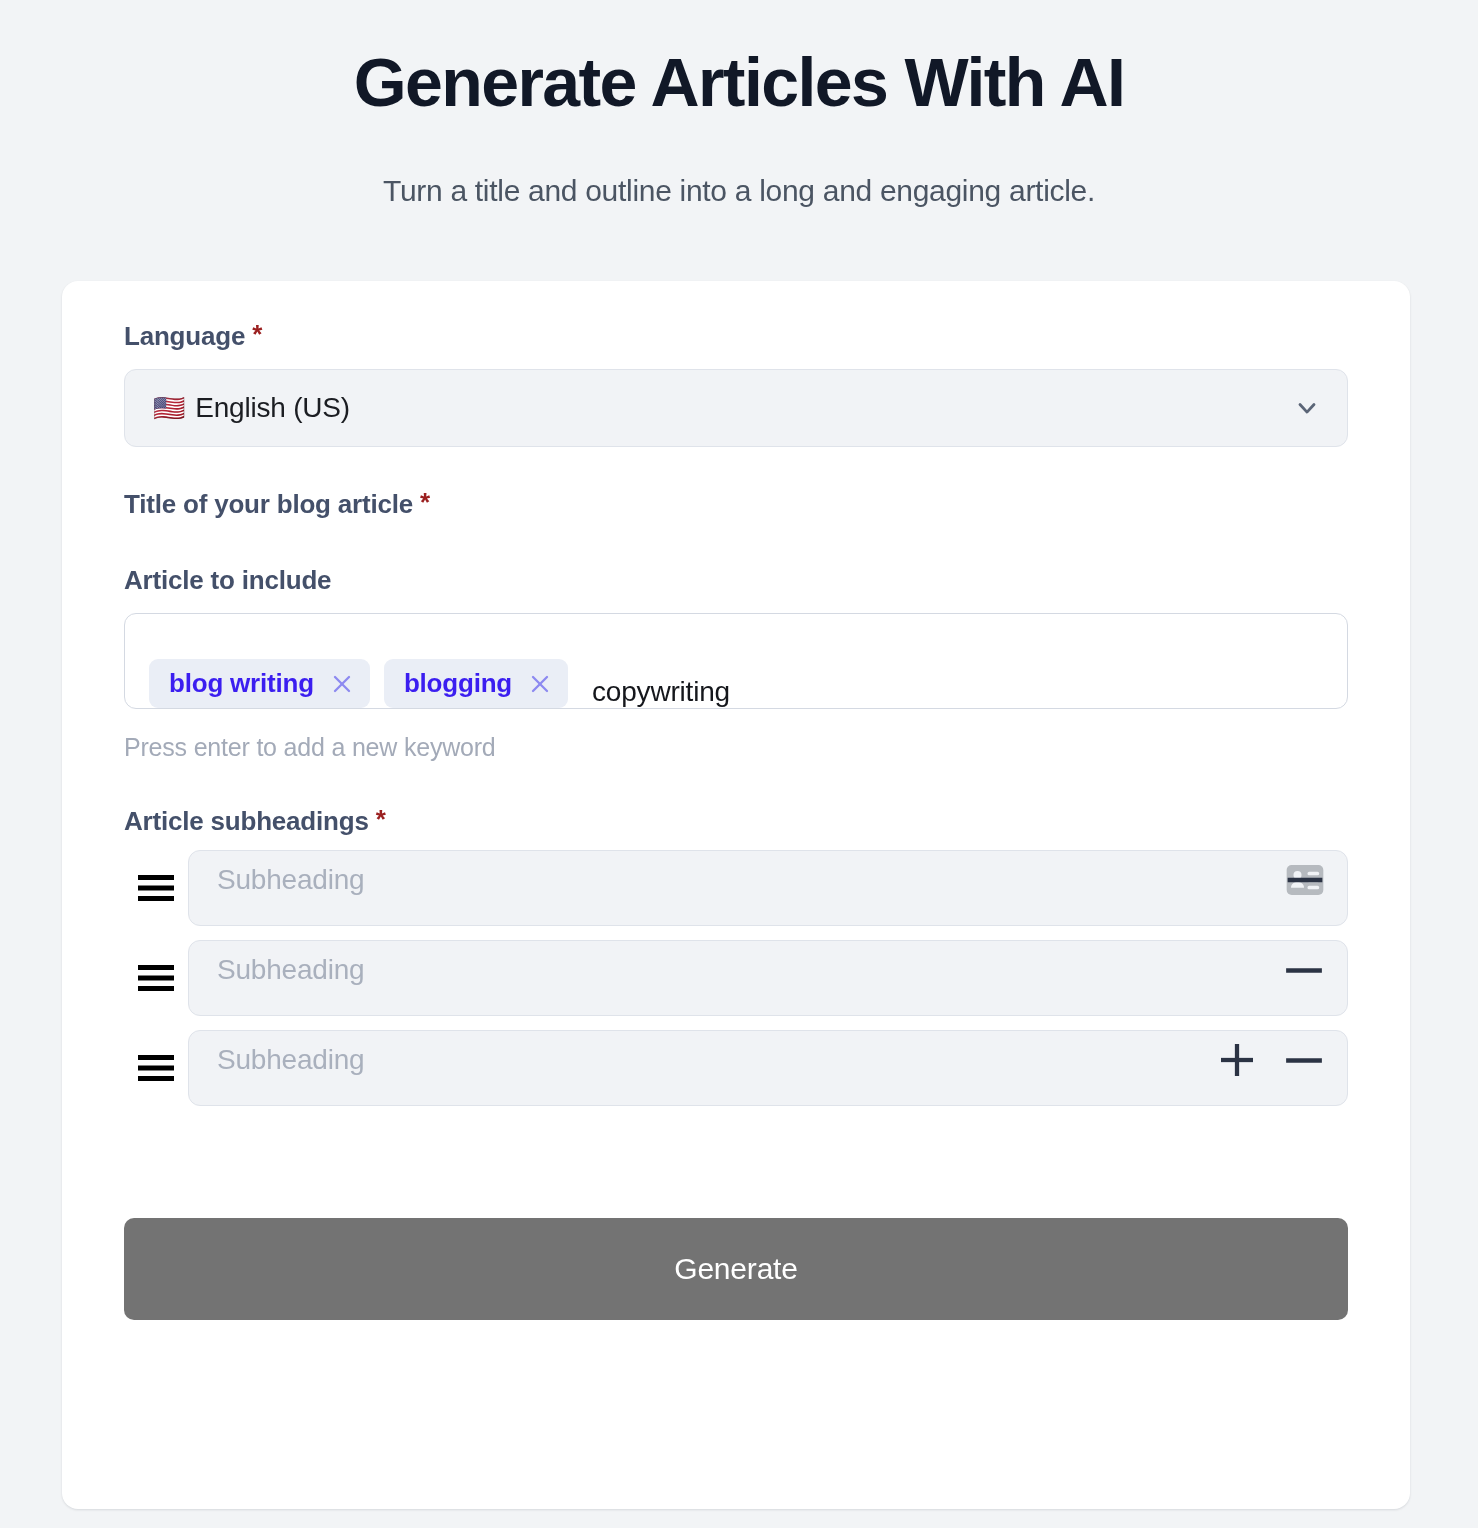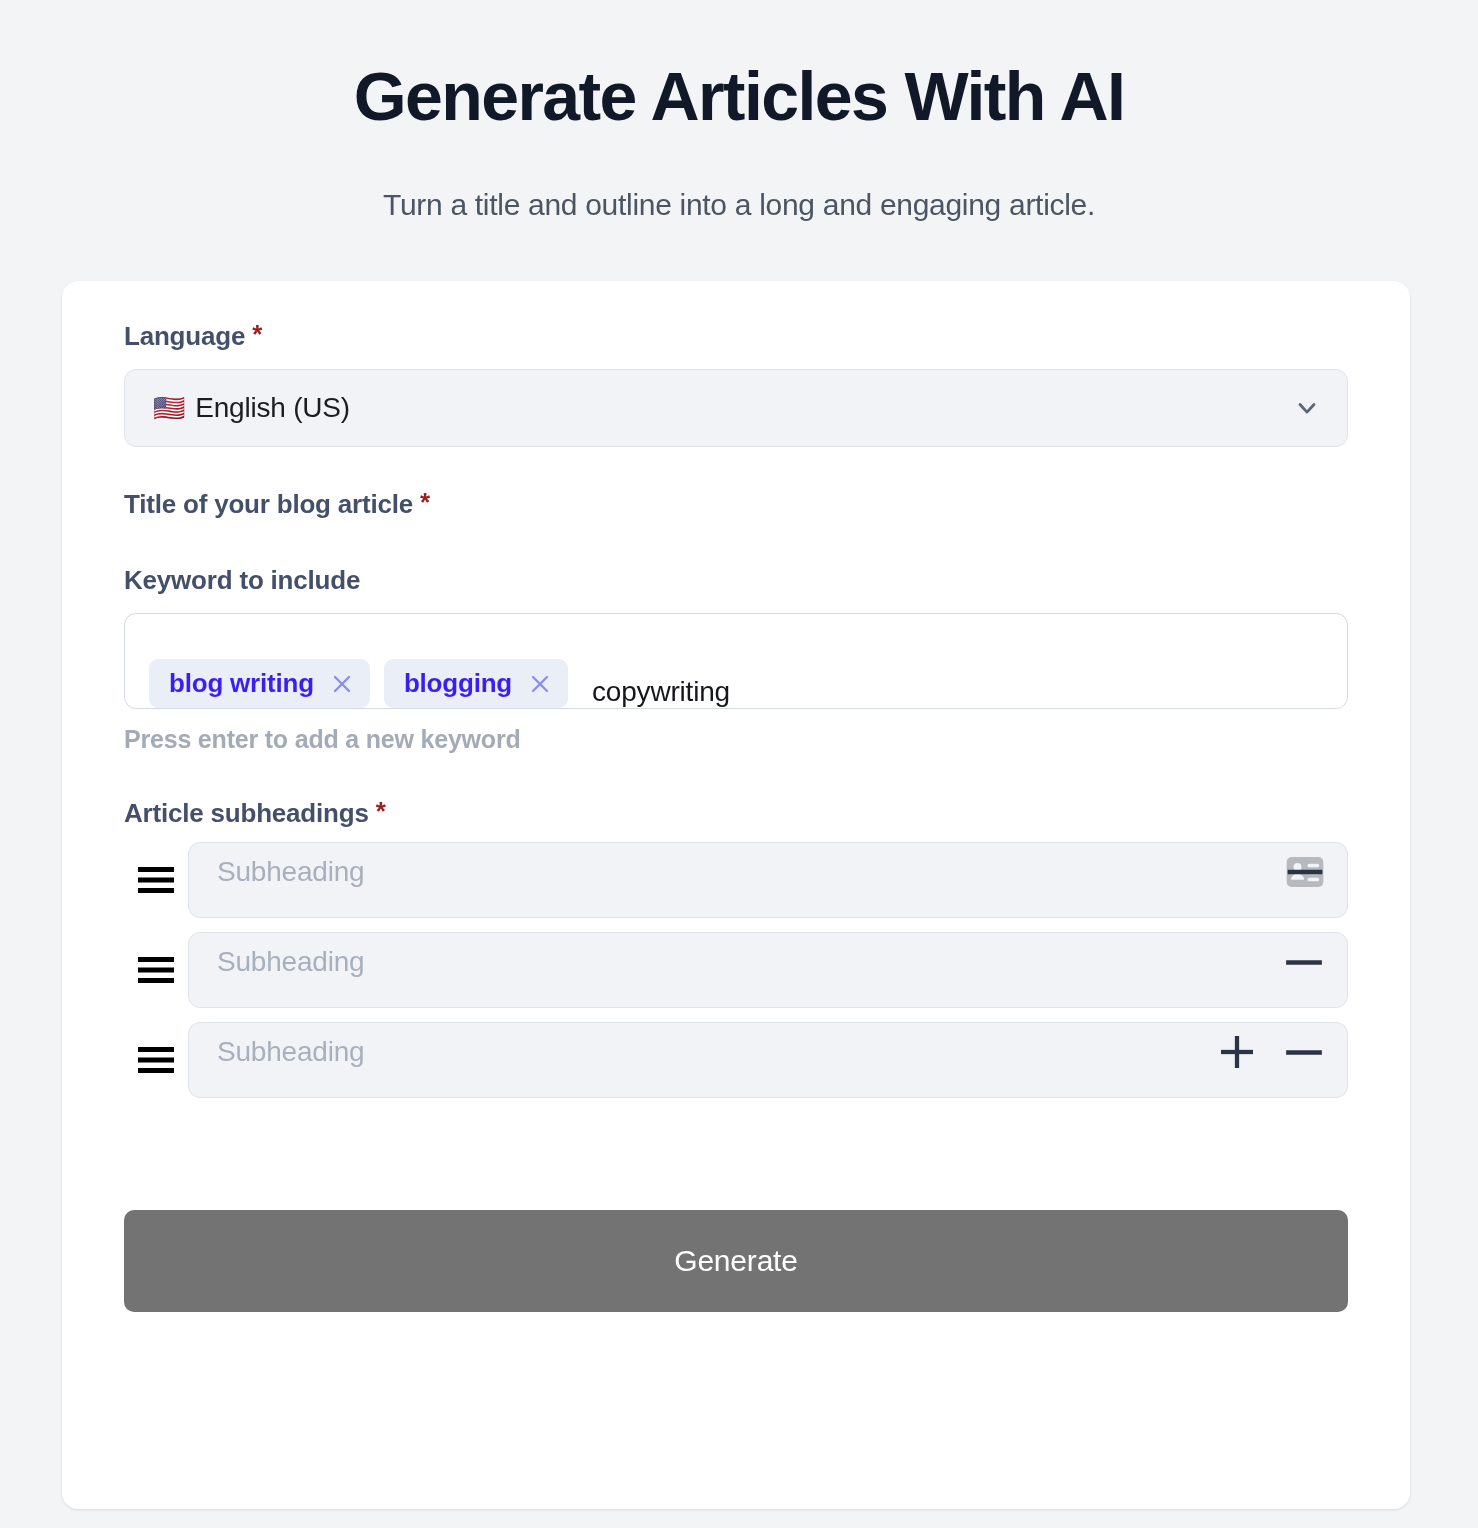--- a/index.html
+++ b/index.html
@@ -15,21 +15,21 @@
 
   .page {
     position: relative;
     width: 1478px;
     height: 1528px;
     overflow: hidden;
   }
 
   
   .hero {
-    padding-top: 56px;
+    padding-top: 42px;
     text-align: center;
   }
   .hero-title {
     margin: 0;
     font-size: 68px;
     line-height: 80px;
     font-weight: 700;
     letter-spacing: -1.6px;
     color: #111827;
   }
@@ -172,25 +172,24 @@
     cursor: pointer;
     flex: 0 0 auto;
   }
   .keyword-text {
     font-size: 28px;
     color: #15171c;
     letter-spacing: -0.2px;
     padding-left: 10px;
   }
   .helper {
-    margin-top: 16px;
+    margin-top: 24px;
     font-size: 25px;
     color: #a3aab8;
     letter-spacing: -0.2px;
-    font-weight: bold;
   }
 
   
   .sub-row {
     display: flex;
     align-items: center;
     gap: 0;
     margin-top: 14px;
   }
   .drag-handle {
@@ -285,21 +284,21 @@
             </svg>
         </span>
       </div>
 
       <div class="field-label mt-42">
         <span>Title of your blog article</span>
         <span class="req-star">*</span>
       </div>
 
       <div class="field-label mt-46">
-        <span>Keyword to include</span>
+        <span>Article to include</span>
       </div>
       <div class="keyword-box">
         <span class="chip">
           <span class="chip-label">blog writing</span>
           <span class="chip-close">
             <svg viewBox="0 0 24 24" width="24" height="24" fill="none" stroke="#8d8af0" stroke-width="2.3" stroke-linecap="round">
                 <line x1="5" y1="5" x2="19" y2="19"></line>
                 <line x1="19" y1="5" x2="5" y2="19"></line>
               </svg>
           </span>

